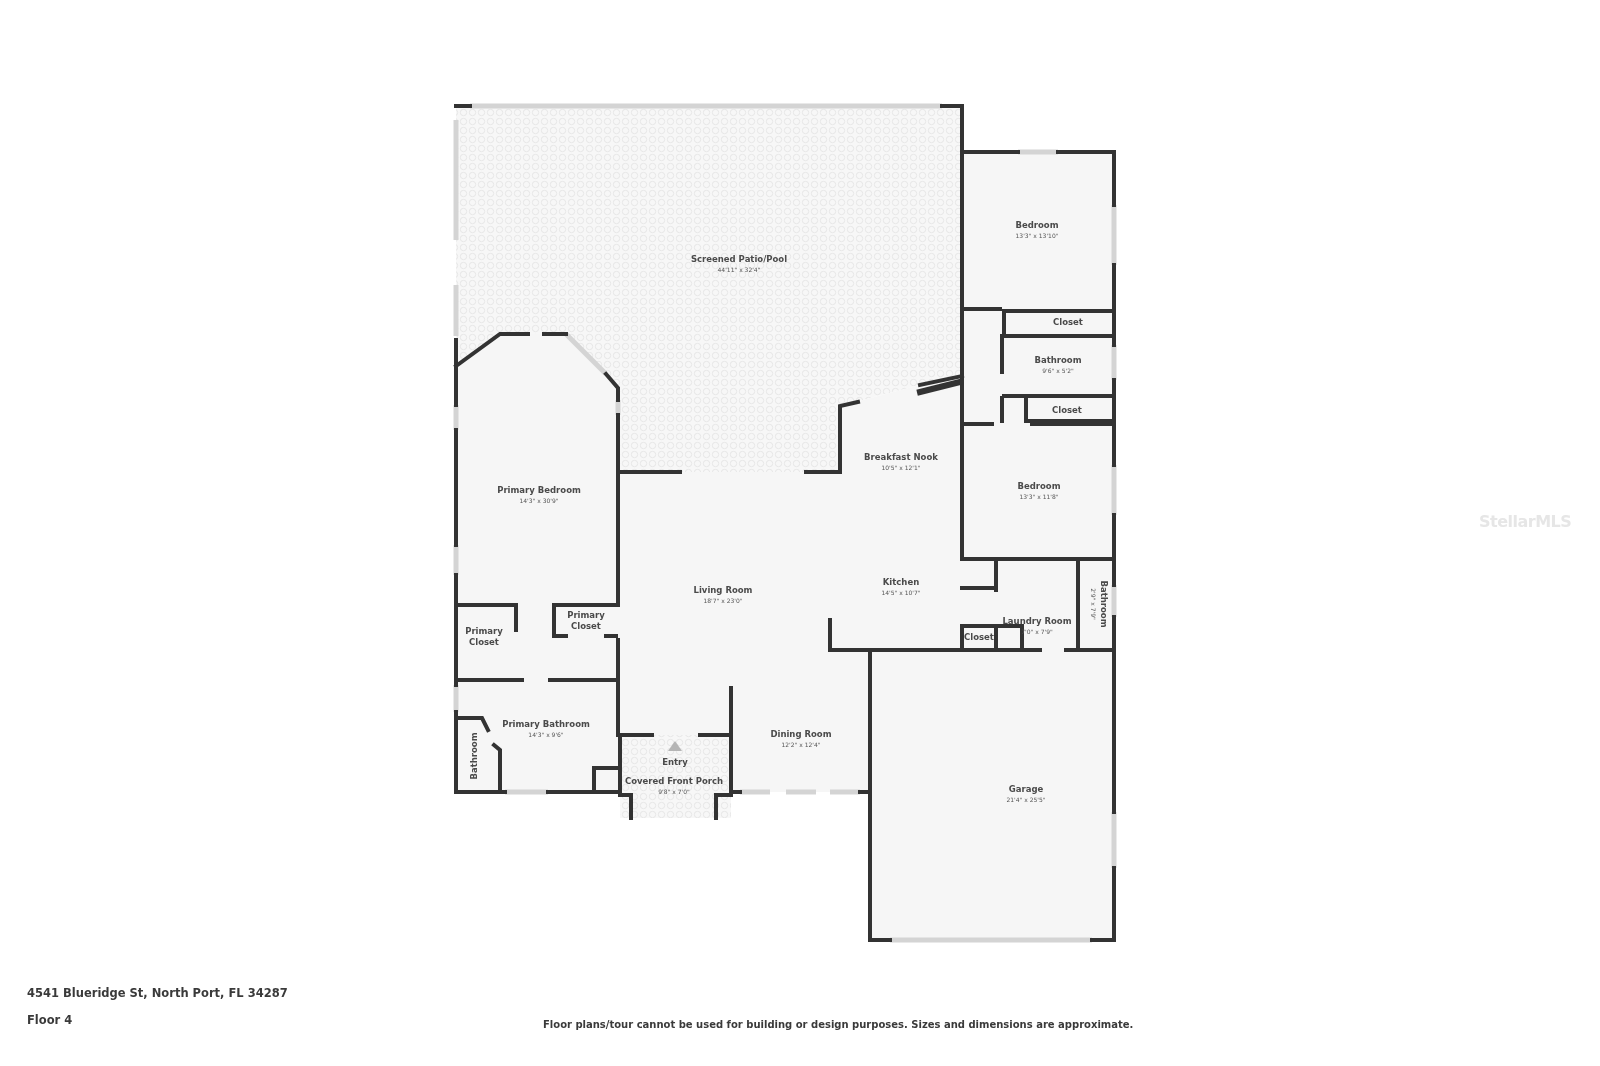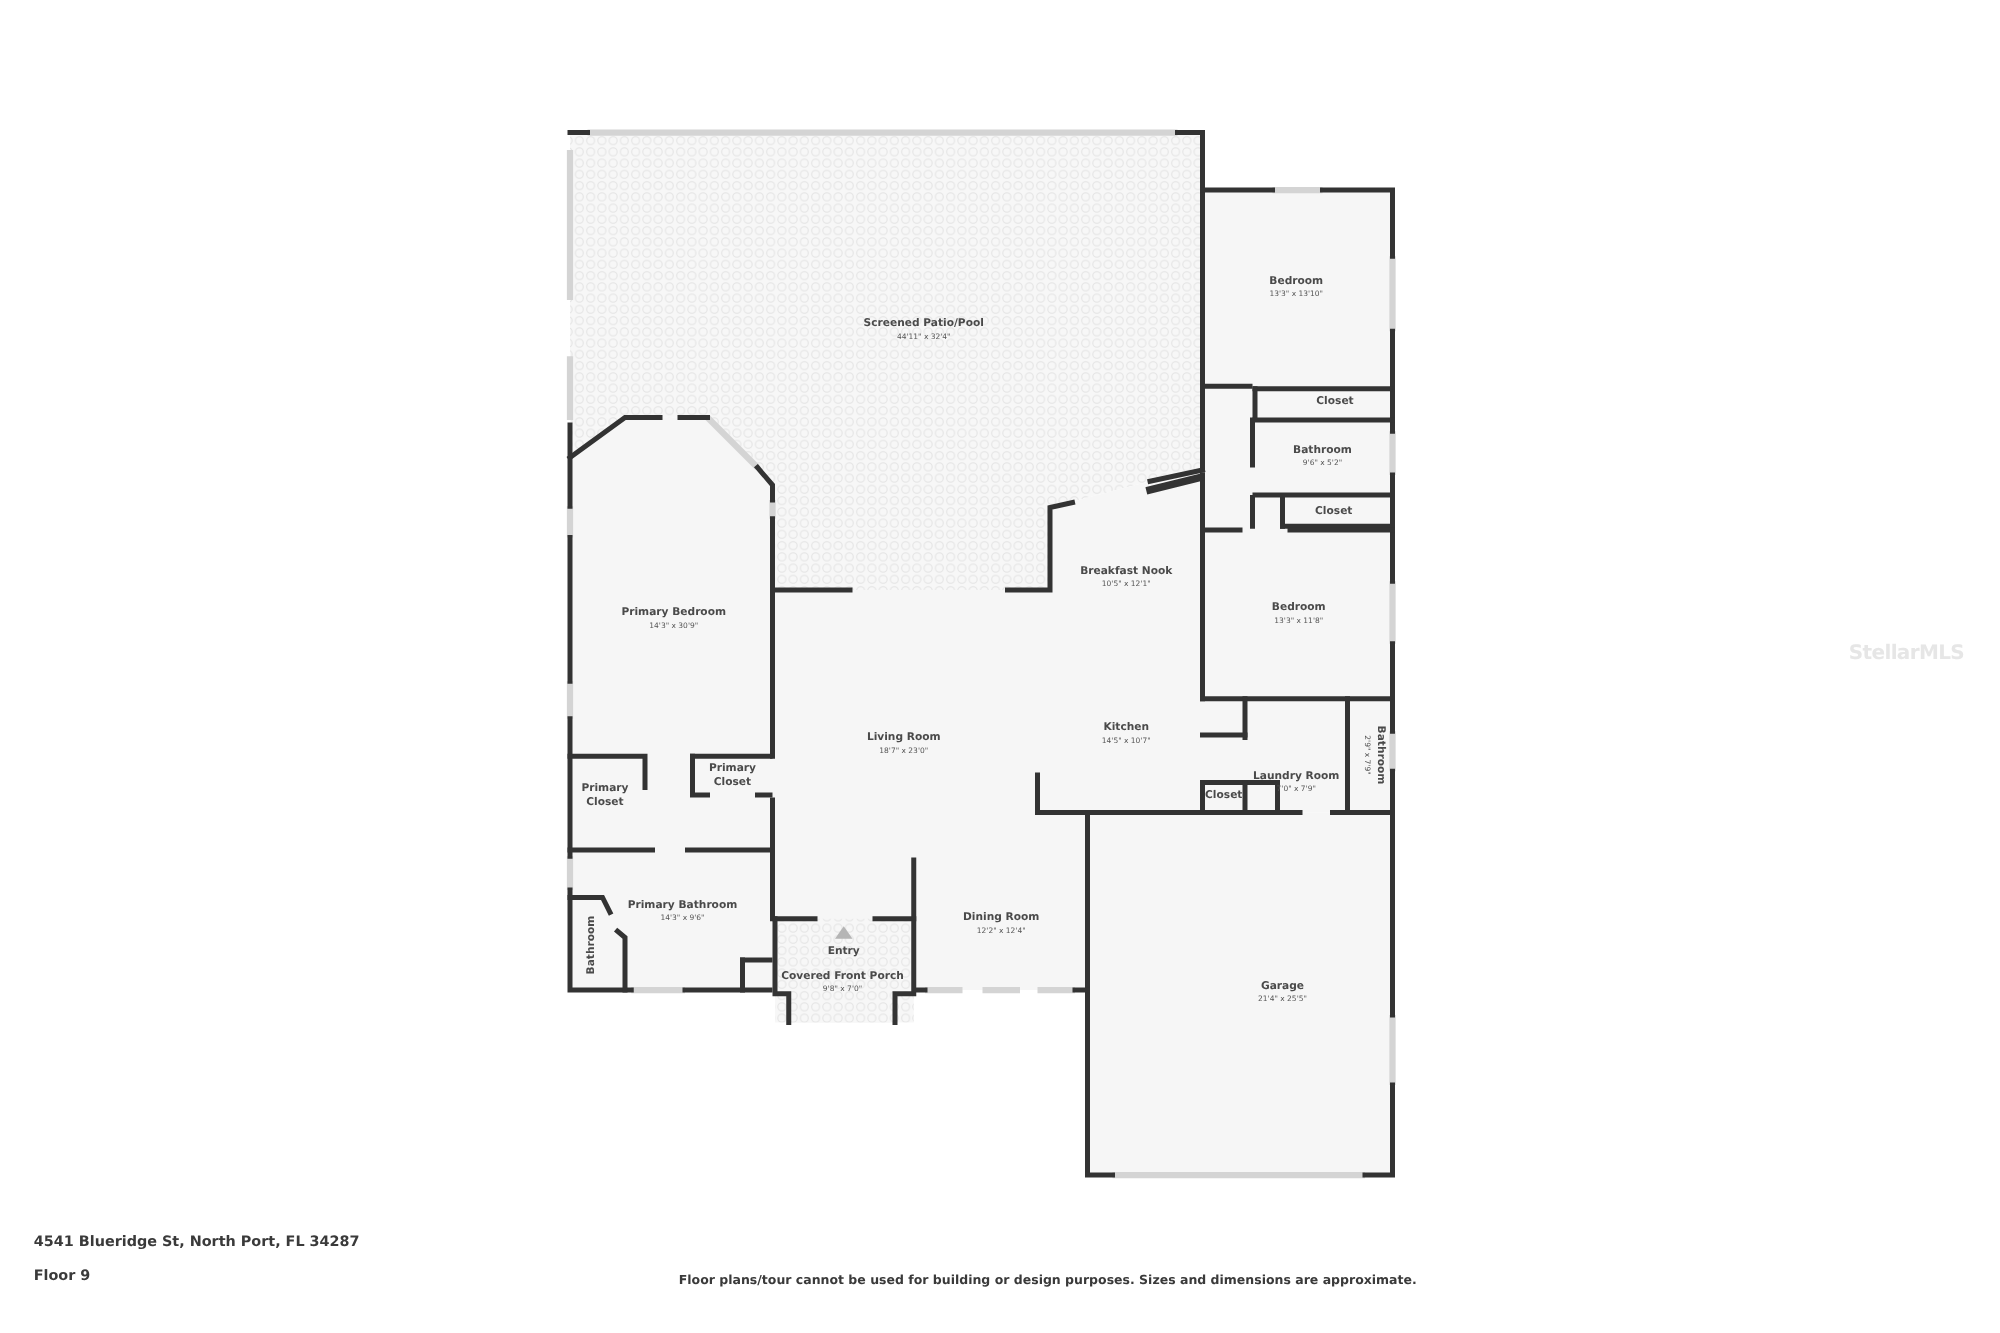--- a/index.html
+++ b/index.html
@@ -215,14 +215,14 @@
   <span class="d">12'2" x 12'4"</span>
 </div>
 <div class="room-label" style="left:994px;top:794px;margin-left:32px;">
   <span class="n">Garage</span>
   <span class="d">21'4" x 25'5"</span>
 </div>
 
 <div class="watermark">StellarMLS</div>
 
 <div class="footer-address">4541 Blueridge St, North Port, FL 34287</div>
-<div class="footer-floor">Floor 9</div>
+<div class="footer-floor">Floor 4</div>
 <div class="footer-disclaimer">Floor plans/tour cannot be used for building or design purposes. Sizes and dimensions are approximate.</div>
 
 </body></html>

